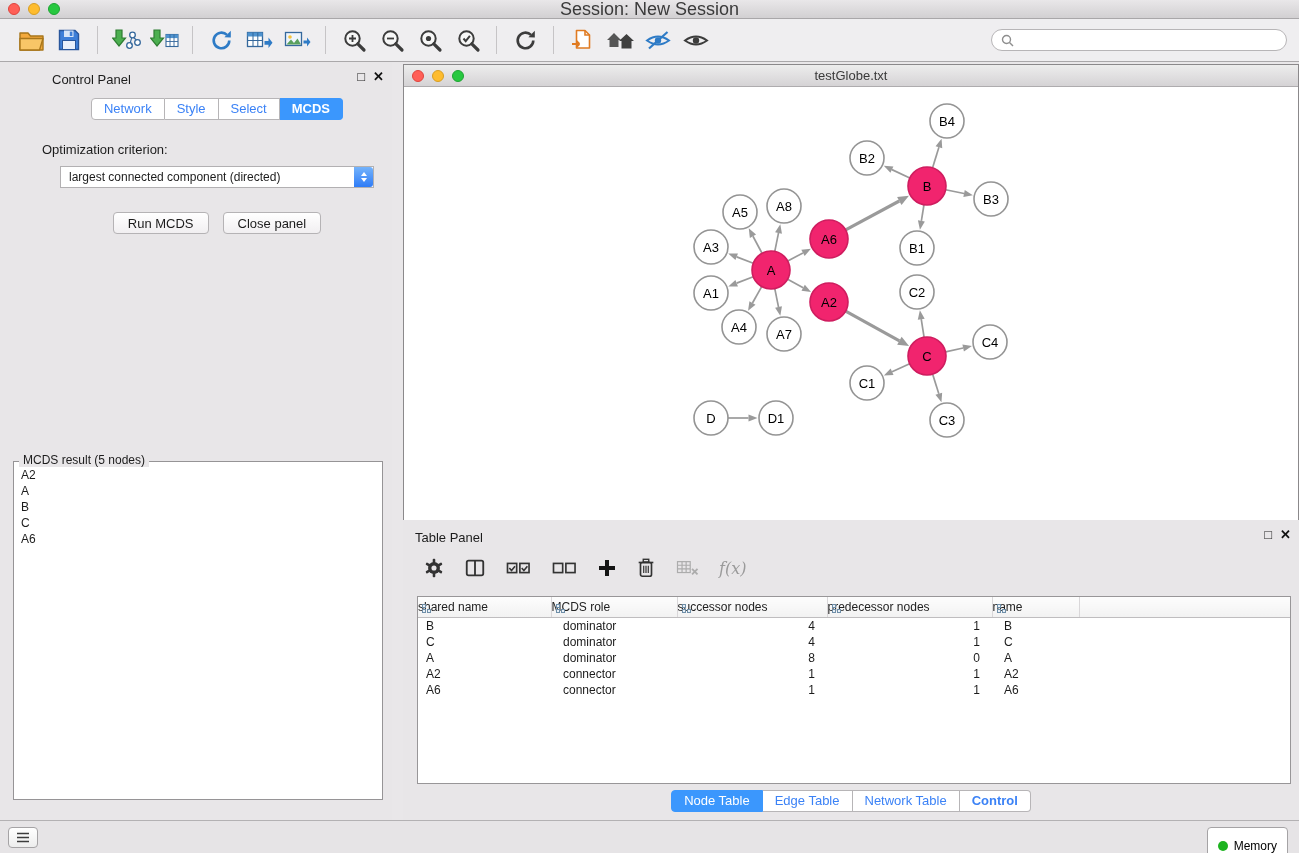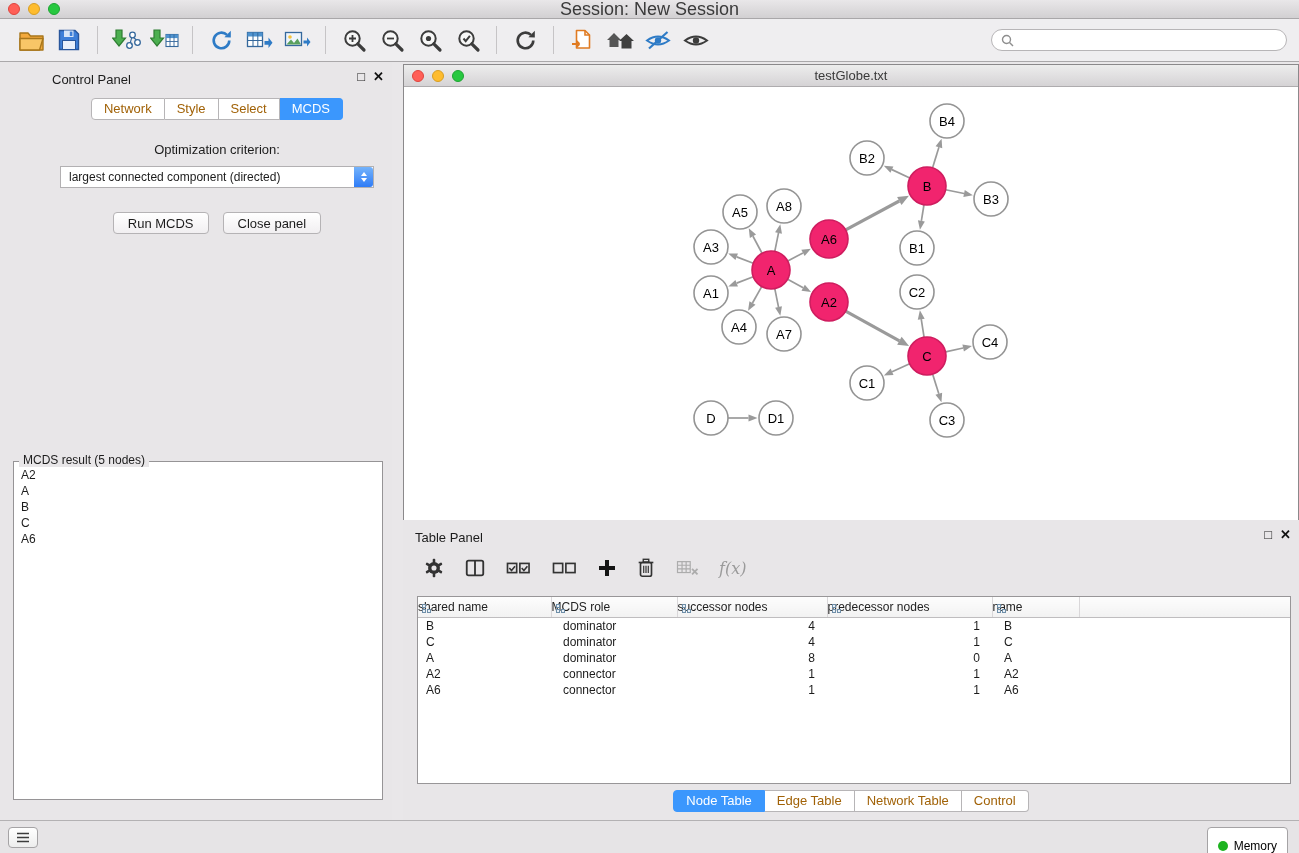--- a/index.html
+++ b/index.html
@@ -32,26 +32,26 @@
   .searchbox input { border:none; outline:none; flex:1; font-size:12px; background:transparent;
     font-family:"Liberation Sans", sans-serif; }
   
   .control-panel { position:absolute; left:0; top:62px; width:392px; height:758px;
     background:#e8e6e8;padding-left:42px; }
   .cp-header { position:relative; height:30px; padding:8px 10px 0; }
   .panel-title { font-size:13px; color:#1c1c1c; }
   .float-icon { position:absolute; right:27px; top:7px; font-size:13px; color:#1c1c1c; }
   .close-icon { position:absolute; right:8px; top:7px; font-size:13px; font-weight:bold; color:#111; cursor:pointer; }
   .seg-tabs { display:flex; justify-content:center; margin-top:6px; }
-  .seg-tab { font-size:13px; padding:2px 12px 3px; background:#fff; color:#a16207;
+  .seg-tab { font-size:13px; padding:2px 12px 3px; background:#fff; color:#3b82f6;
     border:1px solid #b7b5b7; border-left:none; cursor:pointer; white-space:nowrap; }
   .seg-tab:first-child { border-left:1px solid #b7b5b7; border-radius:4px 0 0 4px; }
-  .seg-tab:last-child { border-radius:0 4px 4px 0; }
+  .seg-tab:last-child { border-radius:0 4px 4px 0;font-weight:bold; }
   .seg-tab.active { background:#3b97fd; border-color:#3b97fd; color:#fff; }
-  .criterion-label { text-align:center; margin-top:22px; font-size:13px; }
+  .criterion-label { text-align:left; margin-top:22px; font-size:13px; }
   .dropdown { position:relative; margin:9px auto 0; width:314px; height:22px;
     background:#fff; border:1px solid #b2b0b2; border-radius:0;
     display:flex; align-items:center; cursor:pointer; }
   .dd-text { font-size:12px; padding-left:8px; flex:1; white-space:nowrap; overflow:hidden; }
   .dd-stepper { position:absolute; right:0; top:0; bottom:0; width:19px;
     background:linear-gradient(#74b3fb,#2f7cf7); border-radius:0 3px 3px 0;
     display:flex; flex-direction:column; align-items:center; justify-content:center; gap:2px; }
   .dd-up { width:0; height:0; border-left:3.5px solid transparent; border-right:3.5px solid transparent; border-bottom:4.5px solid #fff; }
   .dd-down { width:0; height:0; border-left:3.5px solid transparent; border-right:3.5px solid transparent; border-top:4.5px solid #fff; }
   .btn-row { display:flex; justify-content:center; gap:14px; margin-top:24px; }

